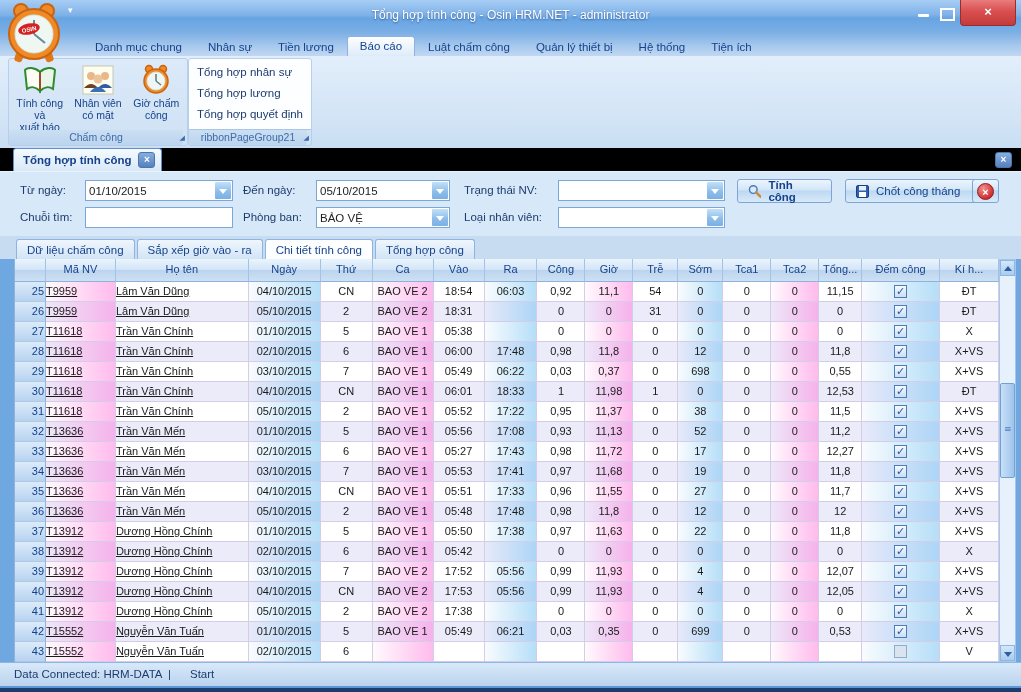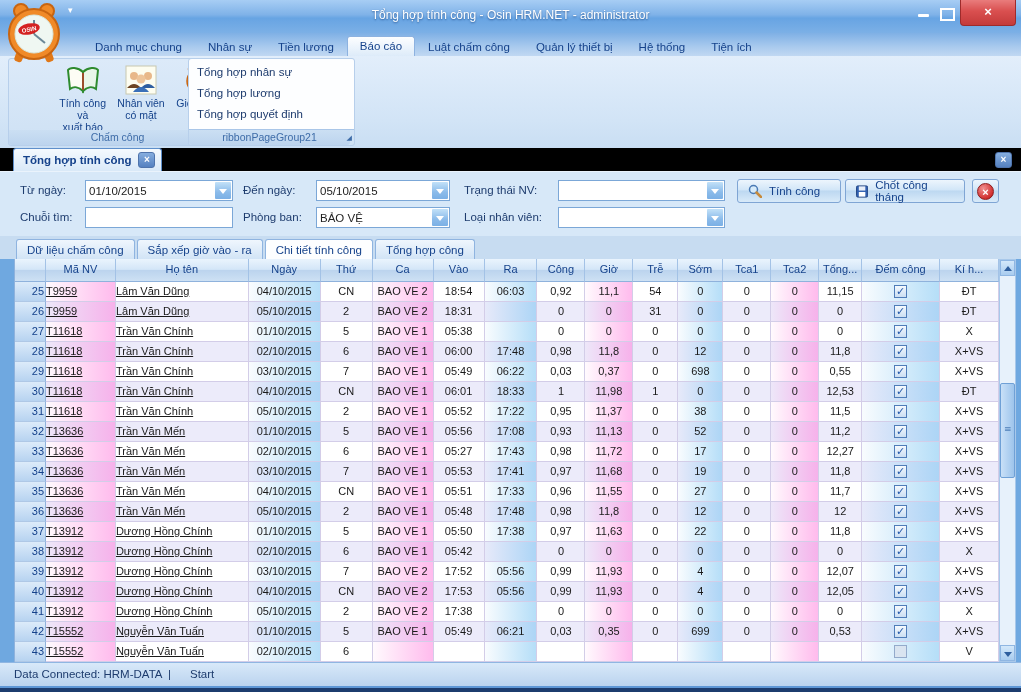--- a/index.html
+++ b/index.html
@@ -23,21 +23,21 @@
   
   #tabstrip{top:33px;height:23px;background:linear-gradient(180deg,#7FB0E5 0%,#A9CAEE 60%,#C0D8F2 100%);}
   #ribbon-tab-bar{position:absolute;left:82px;top:0;height:23px;display:flex;align-items:flex-end;}
   .rtab{padding:4px 13px 3px 13px;font-size:11.5px;color:#15428B;white-space:nowrap;cursor:default;}
   .rtab.active{background:linear-gradient(180deg,#FDFEFF,#EAF3FC 60%,#DDEBF9);border:1px solid #8DB2E0;border-bottom:none;
                border-radius:3px 3px 0 0;padding:3px 12px 4px 12px;}
 
   
   #ribbon{top:56px;height:92px;background:linear-gradient(180deg,#E2EEFB,#D2E4F6 70%,#C9DEF3);border-bottom:1px solid #9FC0E6;}
   .rgroup{position:absolute;top:2px;height:86px;border:1px solid #B7CFEB;border-radius:3px;
-          background:linear-gradient(180deg,#DCEAF9,#CEE1F4);padding-left:43px;}
+          background:linear-gradient(180deg,#DCEAF9,#CEE1F4);}
   #group-chamcong{left:8px;width:178px;}
   #group-report{left:188px;width:122px;}
   .gcaption{position:absolute;left:0;right:4px;bottom:0;height:15px;background:linear-gradient(180deg,#CBDFF3,#BCD4EE);
             border-radius:0 0 3px 3px;color:#3E6CA8;font-size:10.5px;text-align:center;line-height:15px;}
   .launcher{position:absolute;right:2px;bottom:2px;font-size:7px;color:#3E6CA8;font-family:"DejaVu Sans",sans-serif;line-height:10px;}
   #group-buttons{display:flex;justify-content:space-between;padding:4px 2px 0 2px;}
   .rbtn{width:33%;text-align:center;cursor:default;}
   .rbtn .ic{height:34px;display:flex;align-items:center;justify-content:center;}
   .rbtn .lb{font-size:10.5px;color:#15428B;line-height:12px;}
   #report-menu-list{position:absolute;left:0;top:0;right:0;bottom:15px;background:#FDFEFF;border-bottom:1px solid #A9C6E8;border-radius:3px 3px 0 0;padding-top:2px;}
@@ -254,28 +254,28 @@
   <span class="combo" style="left:316px;top:35px;width:134px;">
     <input value="BẢO VỆ" style="">
       <span class="drop"></span>
   </span>
   <span class="flabel" style="left:464px;top:35px;">Loại nhân viên:</span>
   <span class="combo" style="left:558px;top:35px;width:167px;">
     <input value="" style="">
       <span class="drop"></span>
   </span>
 
-  <div class="btn-cmd" style="left:737px;top:7px;width:104px;">
+  <div class="btn-cmd" style="left:737px;top:7px;width:95px;font-weight:bold;">
     <svg width="14" height="14" viewBox="0 0 14 14">
       <circle cx="5.5" cy="5.5" r="4" fill="#D6EBFA" stroke="#4A7AB5" stroke-width="1.5"></circle>
       <line x1="8.5" y1="8.5" x2="13" y2="13" stroke="#C78A3B" stroke-width="2.5" stroke-linecap="round"></line>
     </svg>
     <span>Tính công</span>
   </div>
-  <div class="btn-cmd" style="left:845px;top:7px;width:120px;">
+  <div class="btn-cmd" style="left:845px;top:7px;width:144px;">
     <svg width="13" height="13" viewBox="0 0 13 13">
       <rect x="0.5" y="0.5" width="12" height="12" rx="1.5" fill="#2F5FB0" stroke="#1E407E"></rect>
       <rect x="3" y="1" width="7" height="4.5" fill="#E8EEF8"></rect>
       <rect x="3" y="7" width="7" height="5" fill="#FFFFFF"></rect>
     </svg>
     <span>Chốt công tháng</span>
   </div>
   <div id="btn-cancel" style="left:972px;top:7px;">
     <span class="red">×</span>
   </div>

